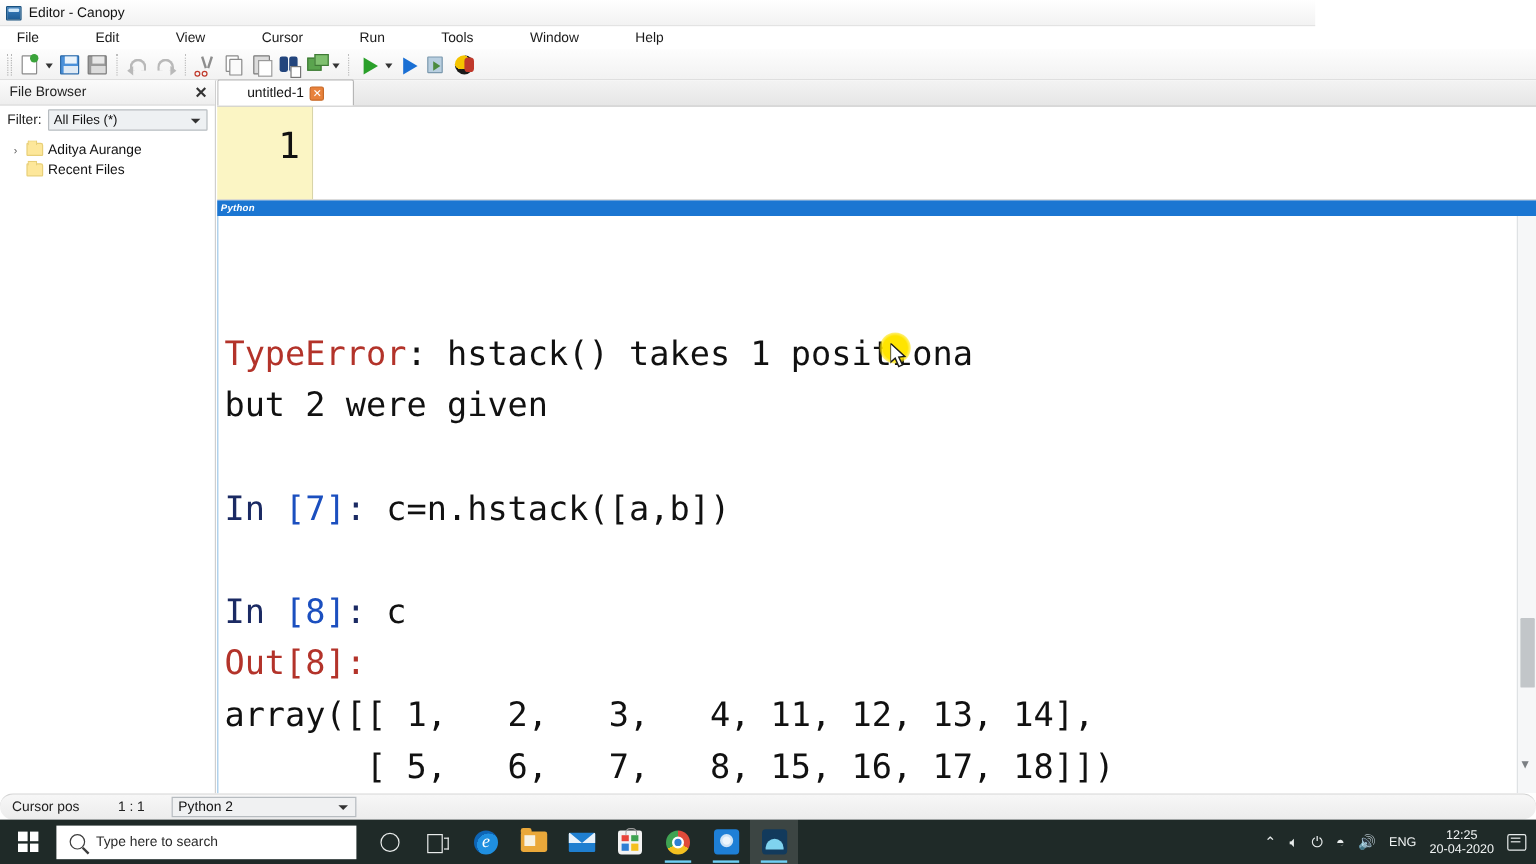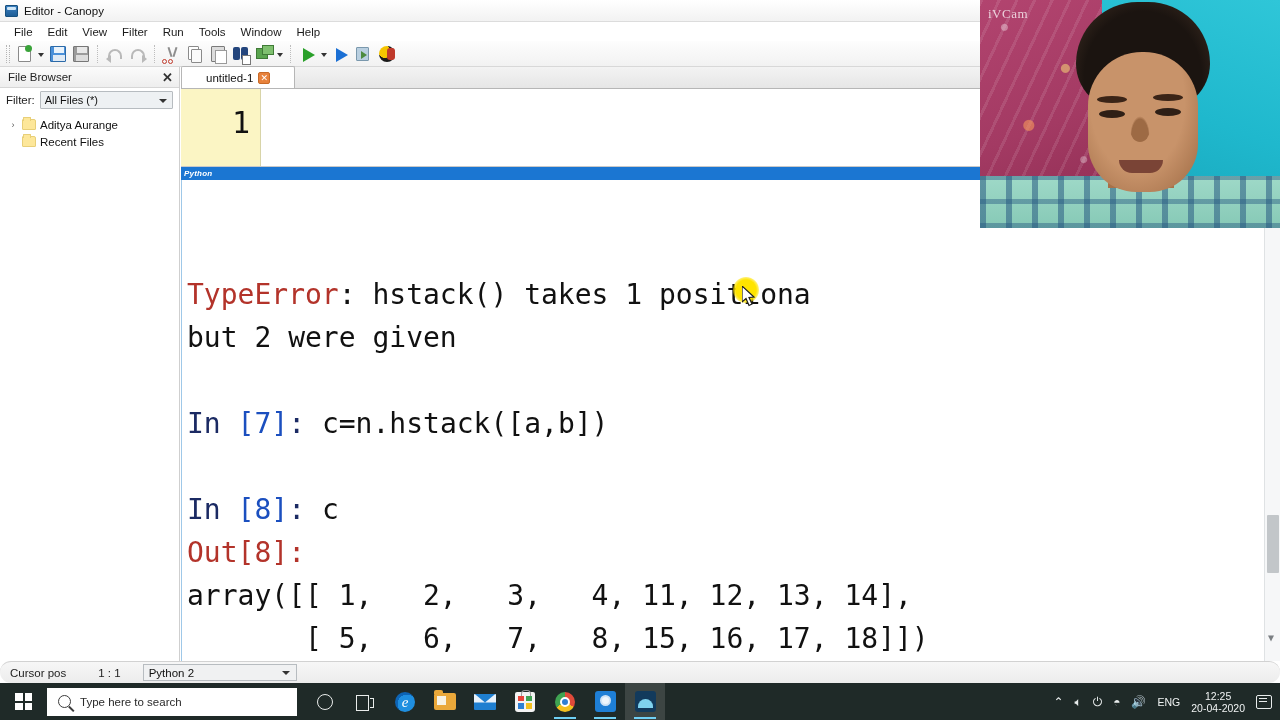--- a/index.html
+++ b/index.html
@@ -25,21 +25,21 @@
   }
   .title-icon::after {
     content: ""; position: absolute; left: 1px; top: 1px; width: 9px; height: 3px;
     background: #cfe6f7; border-radius: 1px;
   }
   .title-text { font-size: 11.5px; color: #111; }
 
   
   .menubar {
     position: absolute; left: 0; top: 22px; width: 1280px; height: 19px;
-    background: #ffffff; display: flex; align-items: center; padding-left: 7px;
+    background: #ffffff; display: flex; align-items: center; padding-left: 7px; gap: 32px;
   }
   .menu-item {
     font-size: 11.5px; color: #1a1a1a; padding: 1px 8px 1px 7px; cursor: default;
   }
 
   
   .toolbar {
     position: absolute; left: 0; top: 41px; width: 1280px; height: 26px;
     background: linear-gradient(#fdfdfd, #f2f2f2);
     border-bottom: 1px solid #d8d8d8;
@@ -251,21 +251,21 @@
 
   <div class="titlebar">
     <div class="title-icon"></div>
     <div class="title-text">Editor - Canopy</div>
   </div>
 
   <div class="menubar">
     <div class="menu-item">File</div>
     <div class="menu-item">Edit</div>
     <div class="menu-item">View</div>
-    <div class="menu-item">Filter</div>
+    <div class="menu-item">Cursor</div>
     <div class="menu-item">Run</div>
     <div class="menu-item">Tools</div>
     <div class="menu-item">Window</div>
     <div class="menu-item">Help</div>
   </div>
 
   <div class="toolbar">
     <div class="grip"></div>
     <div class="tb">
         <i class="ic-doc"></i>
@@ -373,35 +373,20 @@
 
   <div class="statusbar">
     <span class="sb-label">Cursor pos</span>
     <span class="sb-pos">1 : 1</span>
     <div class="sb-combo">
       <span>Python 2</span>
       <i class="caret"></i>
     </div>
   </div>
 
-  <div class="webcam">
-    <div class="wc-wall-left"></div>
-    <div class="wc-wall-right"></div>
-    <div class="wc-shirt"></div>
-    <div class="wc-neck"></div>
-    <div class="wc-hair"></div>
-    <div class="wc-face"></div>
-    <div class="wc-brow" style="left:117px;top:96px;"></div>
-    <div class="wc-brow" style="left:173px;top:94px;"></div>
-    <div class="wc-eye" style="left:119px;top:110px;"></div>
-    <div class="wc-eye" style="left:175px;top:108px;"></div>
-    <div class="wc-nose"></div>
-    <div class="wc-mouth"></div>
-    <div class="wc-mark">iVCam</div>
-  </div>
 
   <div class="mouse">
     <div class="mouse-glow"></div>
     <svg class="mouse-arrow" width="18" height="22" viewBox="0 0 18 22">
       <polygon points="0,0 0,16 4,12.5 7,19.5 10,18 7,11.5 12,11" fill="#ffffff" stroke="#1a1a1a" stroke-width="1.2"></polygon>
     </svg>
   </div>
 
   <div class="taskbar">
     <div class="start-btn">

